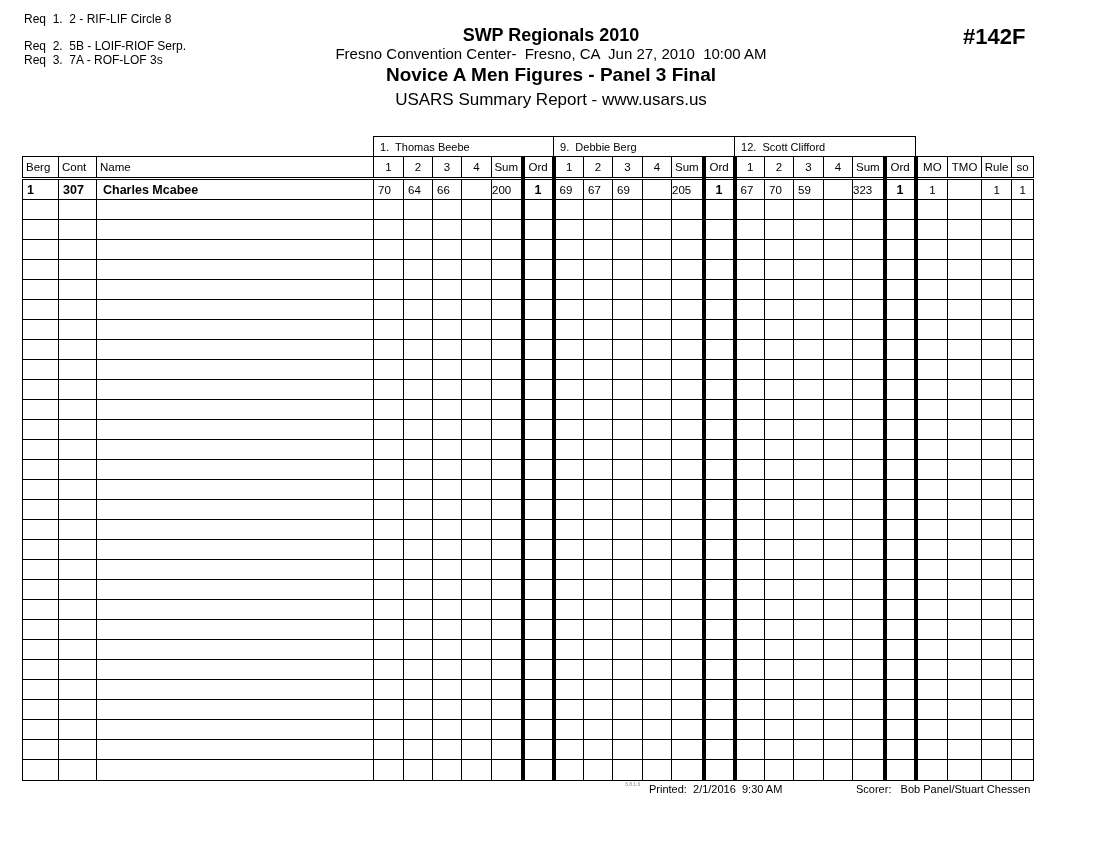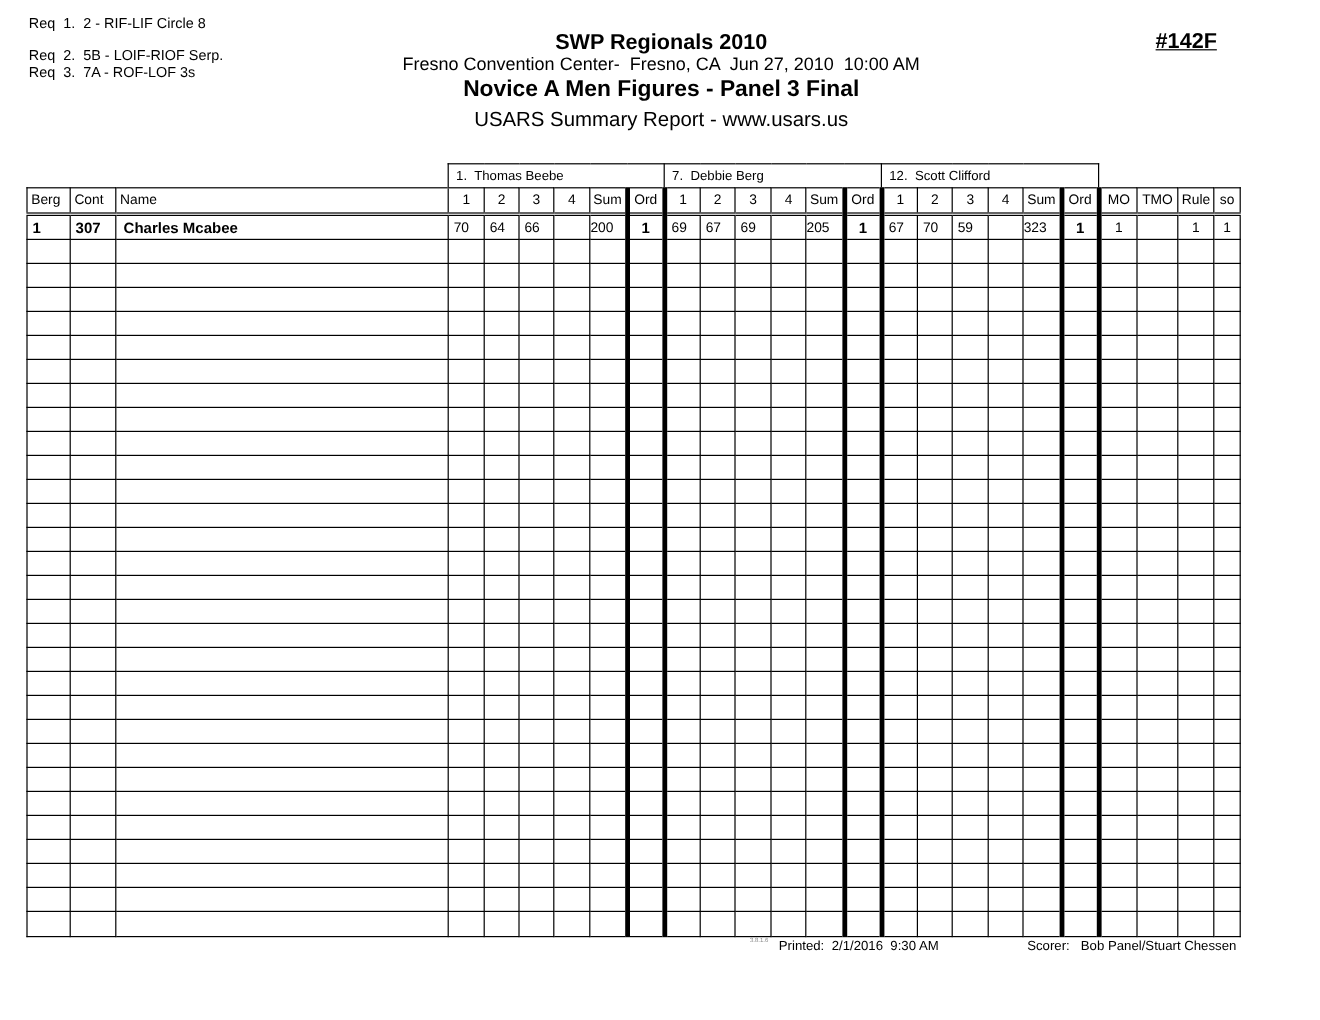--- a/index.html
+++ b/index.html
@@ -5,21 +5,21 @@
     html, body { margin:0; padding:0; background:#ffffff; }
     body { width:1100px; height:850px; position:relative; overflow:hidden;
            font-family:"Liberation Sans", sans-serif; color:#000; }
     .abs { position:absolute; white-space:pre; }
     .req { left:24px; font-size:12px; line-height:14px; }
     .center { left:0; width:1102px; text-align:center; }
     .t1 { top:25px; font-size:18px; font-weight:bold; }
     .t2 { top:45px; font-size:15px; }
     .t3 { top:64px; font-size:19px; font-weight:bold; }
     .t4 { top:90px; font-size:17px; }
-    .evnum { left:963px; top:24px; font-size:18px; font-weight:bold;text-decoration:underline; }
+    .evnum { left:963px; top:24px; font-size:22px; font-weight:bold; }
     table.grid { position:absolute; left:22px; top:136px; border-collapse:collapse;
                  table-layout:fixed; width:1011px; font-size:11px; }
     table.grid td { padding:0; overflow:hidden; white-space:pre; }
     tr.judge-row td { height:19px; border:none; }
     tr.judge-row td.jbox { border:1px solid #000; border-bottom:none; padding-left:6px; font-size:11px; vertical-align:middle; }
     tr.hdr td { height:20px; border:1px solid #000; border-bottom:3px double #000; text-align:center; vertical-align:middle; font-size:11.5px; }
     tr.hdr td.left { text-align:left; padding-left:3px; }
     tr.data td { height:19px; border:1px solid #000; vertical-align:middle; font-size:11.5px; }
     tr.data td.b { font-weight:bold; font-size:12.5px; }
     tr.data td.l { text-align:left; padding-left:4px; }
@@ -69,21 +69,21 @@
       <col style="width: 31px;">
       <col style="width: 32px;">
       <col style="width: 34px;">
       <col style="width: 30px;">
       <col style="width: 22px;">
     </colgroup>
   <tbody id="grid-body">
       <tr class="judge-row">
         <td colspan="3"></td>
         <td colspan="6" class="jbox">1.  Thomas Beebe</td>
-        <td colspan="6" class="jbox">7.  Debbie Berg</td>
+        <td colspan="6" class="jbox">9.  Debbie Berg</td>
         <td colspan="6" class="jbox">12.  Scott Clifford</td>
         <td colspan="4"></td>
       </tr>
       <tr class="hdr">
         <td class="left">Berg</td>
         <td class="left">Cont</td>
         <td class="left">Name</td>
         <td>1</td>
         <td>2</td>
         <td>3</td>

